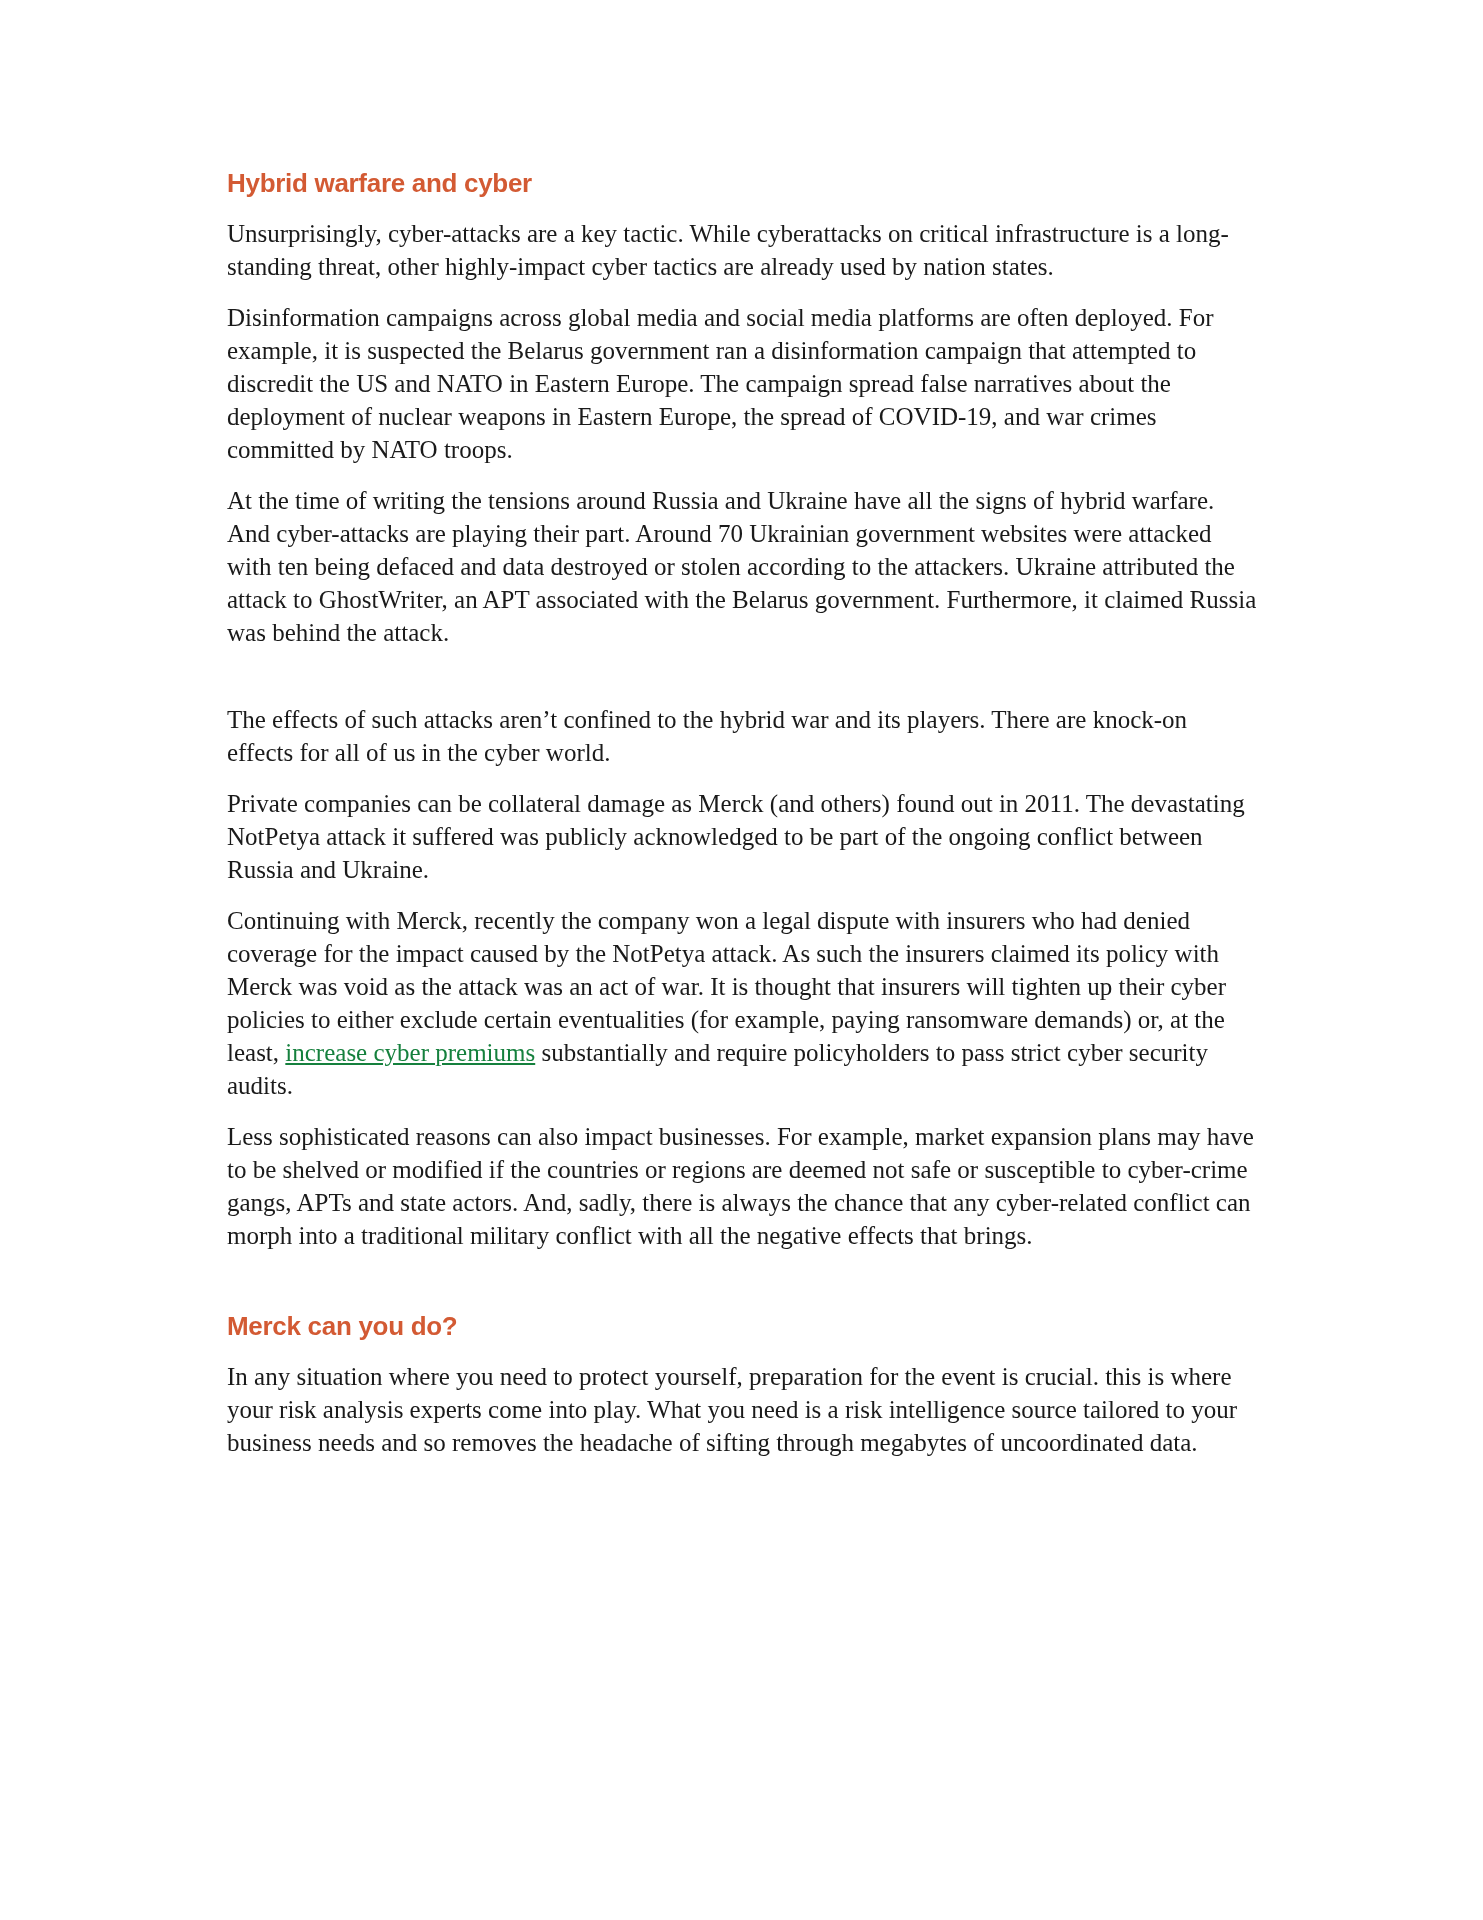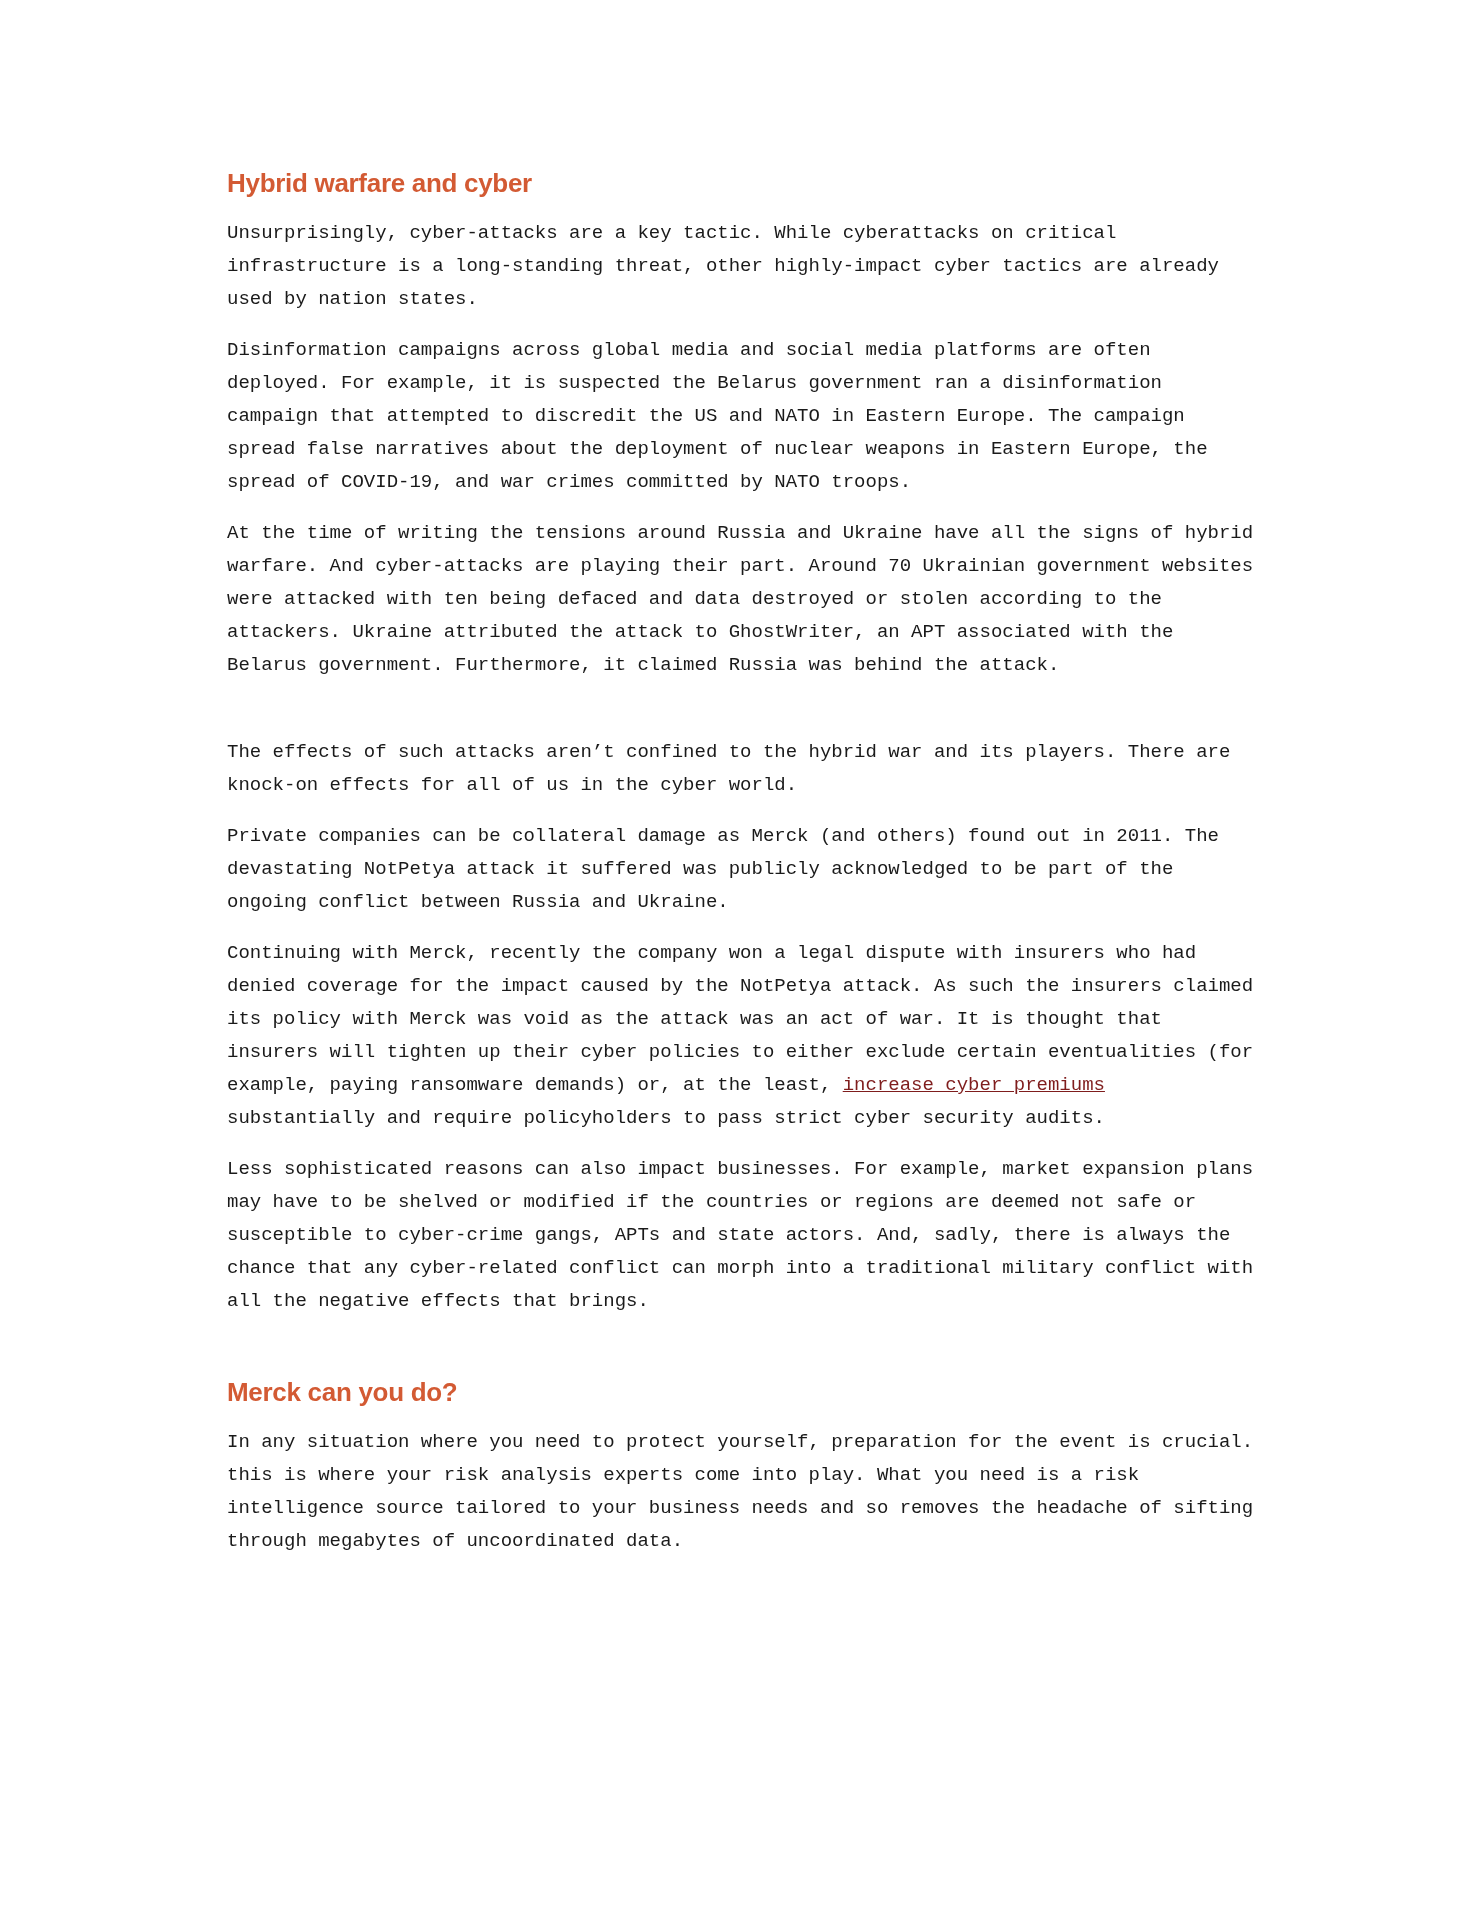--- a/index.html
+++ b/index.html
@@ -1,23 +1,23 @@
 <!DOCTYPE html>
 <html><head>
 <meta charset="utf-8">
 <style>
   html, body { margin: 0; padding: 0; background: #ffffff; }
   body { width: 1483px; height: 1920px; position: relative; overflow: hidden; }
   .page { position: absolute; left: 227px; top: 163px; width: 1030px; }
   h2 { font-family: "Liberation Sans", sans-serif; font-weight: 700; color: #D35A33;
        font-size: 26px; margin: 0 0 14px 0; line-height: 40px; letter-spacing: -0.3px; }
-  p { font-family: Liberation Mono, monospace; font-size: 19px; line-height: 33px;
+  p { font-family: Liberation Serif, serif; font-size: 25px; line-height: 33px;
       color: #1a1a1a; margin: 0 0 18px 0; }
   .section { margin-bottom: 54px; }
-  a { color: #7f1d1d; text-decoration: underline; text-align: center; }
+  a { color: #15803d; text-decoration: underline; text-align: center; }
 </style>
 </head>
 <body>
 
 <div class="page">
   <div class="section">
     <h2>Hybrid warfare and cyber</h2>
     <p>Unsurprisingly, cyber-attacks are a key tactic. While cyberattacks on critical infrastructure is a long-standing threat, other highly-impact cyber tactics are already used by nation states.</p>
     <p>Disinformation campaigns across global media and social media platforms are often deployed. For example, it is suspected the Belarus government ran a disinformation campaign that attempted to discredit the US and NATO in Eastern Europe. The campaign spread false narratives about the deployment of nuclear weapons in Eastern Europe, the spread of COVID-19, and war crimes committed by NATO troops.</p>
     <p>At the time of writing the tensions around Russia and Ukraine have all the signs of hybrid warfare. And cyber-attacks are playing their part. Around 70 Ukrainian government websites were attacked with ten being defaced and data destroyed or stolen according to the attackers. Ukraine attributed the attack to GhostWriter, an APT associated with the Belarus government. Furthermore, it claimed Russia was behind the attack.</p>

